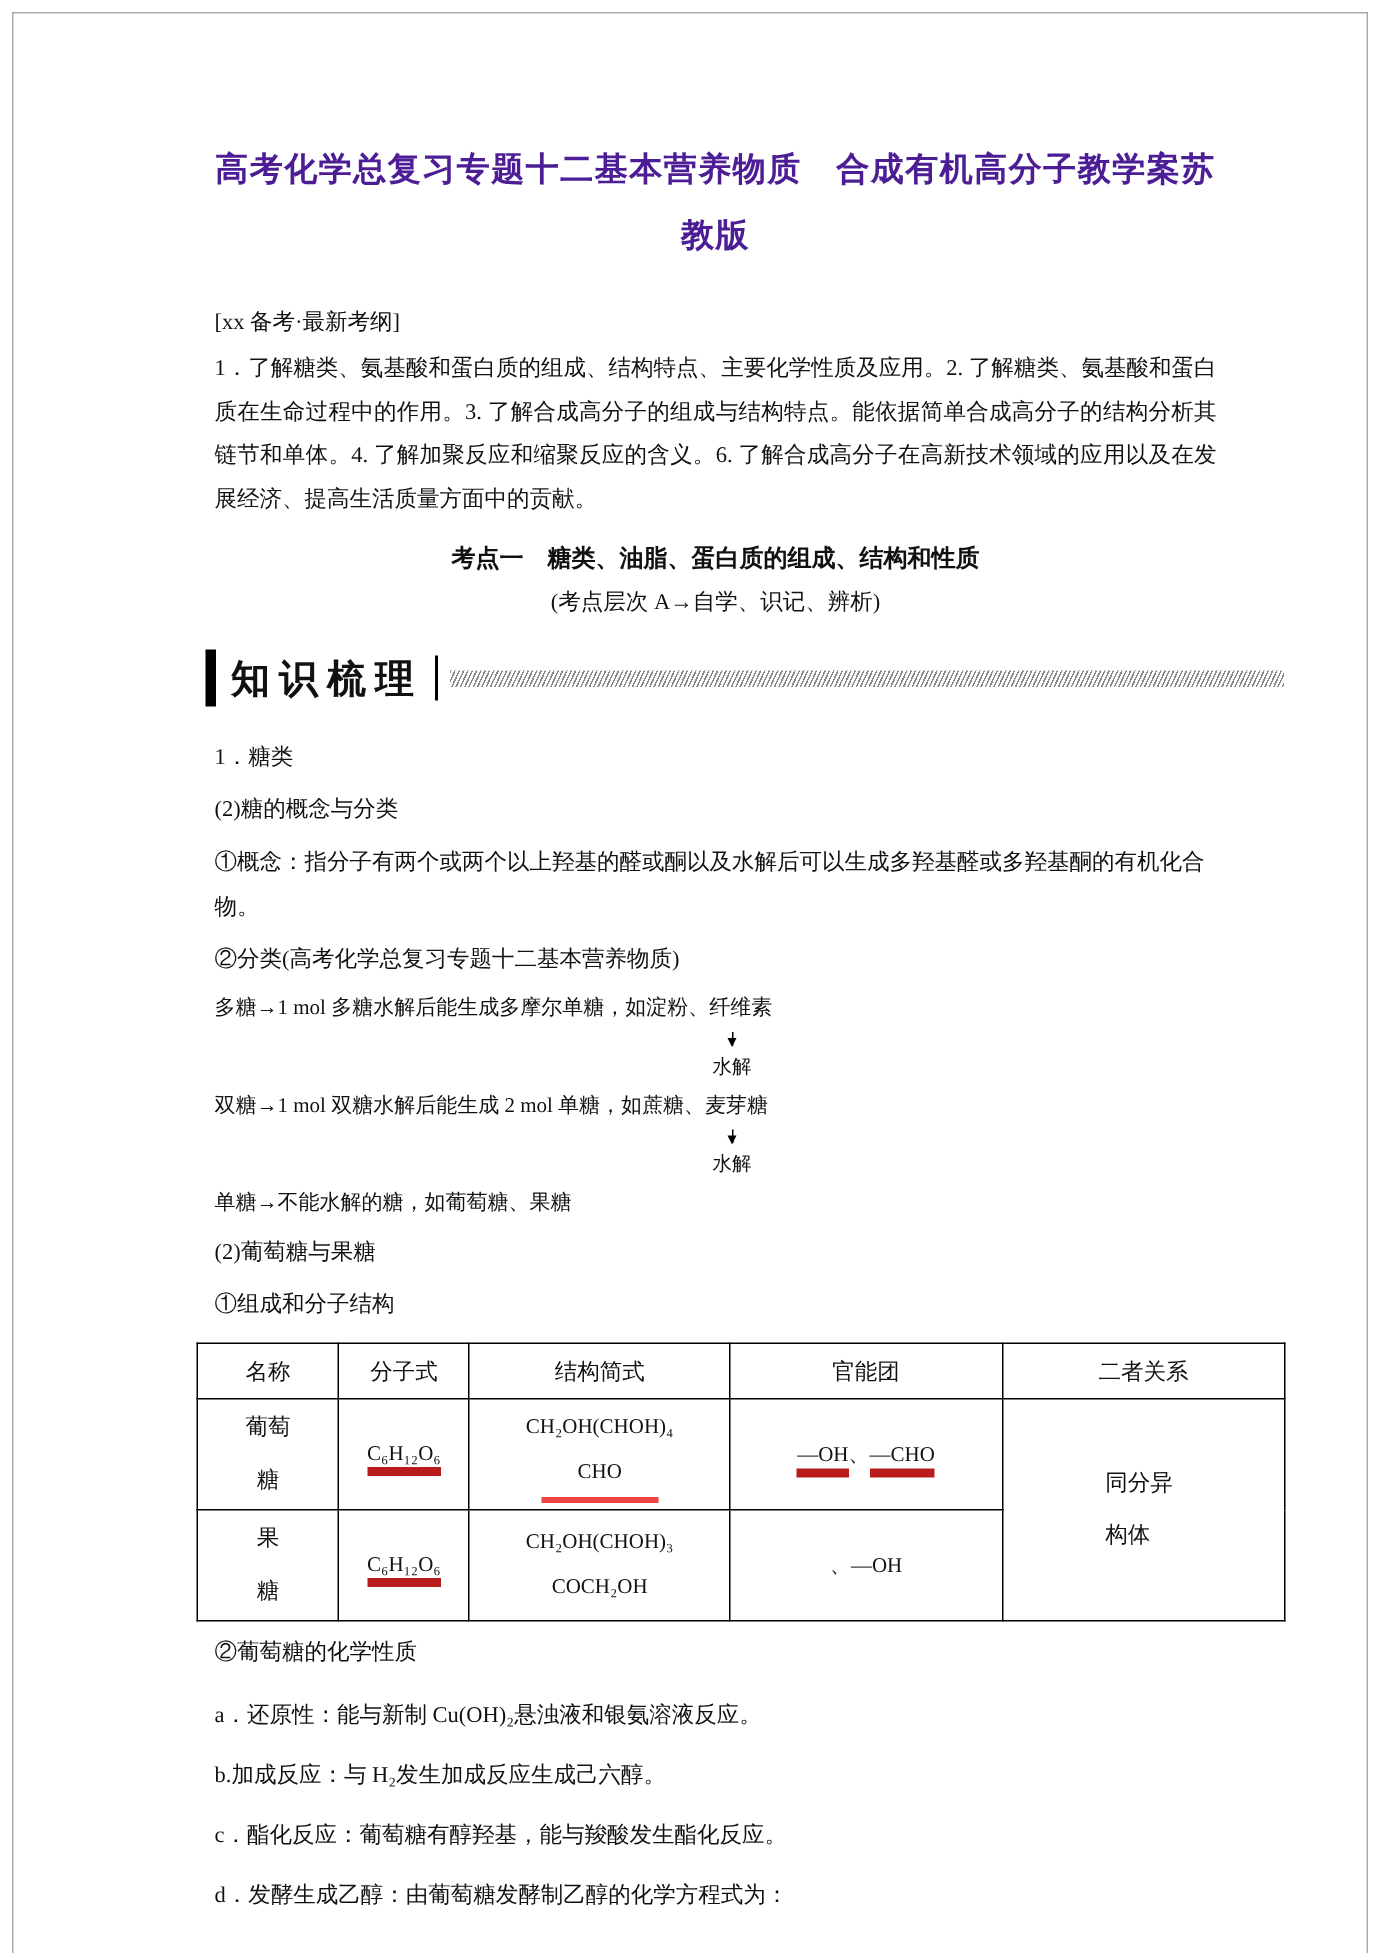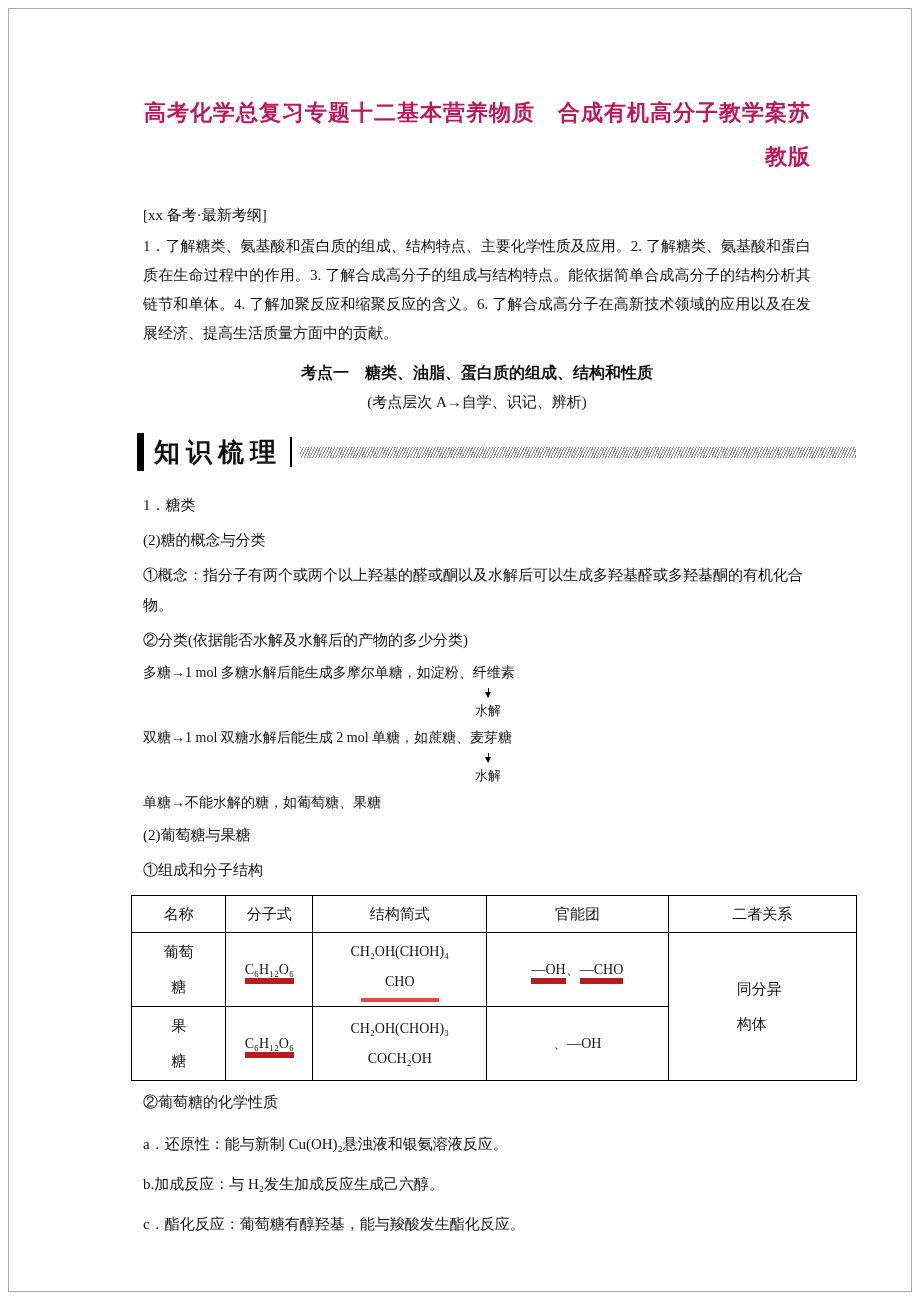--- a/index.html
+++ b/index.html
@@ -4,21 +4,21 @@
 <style>
   html,body{margin:0;padding:0;background:#ffffff;}
   body{font-family:"Liberation Serif","DejaVu Serif",serif;color:#111;}
   .page{
     width:904px;min-height:1284px;margin:8px auto;border:1px solid #ababab;
     box-sizing:border-box;padding:82px 100px 40px 134px;position:relative;
     background:#fff;
   }
   .doc-title{
     font-family:"Liberation Sans","DejaVu Sans",sans-serif;
-    color:#be185d;font-size:22px;font-weight:bold;text-align:right;
+    color:#4c1d95;font-size:22px;font-weight:bold;text-align:center;
     line-height:2.0;margin:0 0 22px 0;letter-spacing:1px;
   }
   .body-text{font-size:15px;line-height:29px;margin:0;}
   .syllabus{text-align:justify;margin:2px 0 10px 0;}
   .topic-heading{
     font-size:16px;font-weight:bold;text-align:center;margin:10px 0 2px 0;line-height:29px;
   }
   .topic-sub{font-size:15px;text-align:center;margin:0 0 14px 0;line-height:27px;}
   .banner{display:flex;align-items:center;margin:16px 0 18px -6px;margin-right:-45px;height:40px;}
   .banner-bar{width:7px;height:38px;background:#000;flex:0 0 auto;}
@@ -70,21 +70,21 @@
   <div class="banner">
     <span class="banner-bar"></span>
     <span class="banner-text">知识梳理</span>
     <span class="banner-tick"></span>
     <span class="banner-pattern"></span>
   </div>
 
   <p class="line">1．糖类</p>
   <p class="line">(2)糖的概念与分类</p>
   <p class="line">①概念：指分子有两个或两个以上羟基的醛或酮以及水解后可以生成多羟基醛或多羟基酮的有机化合物。</p>
-  <p class="line">②分类(依据能否水解及水解后的产物的多少分类)</p>
+  <p class="line">②分类(高考化学总复习专题十二基本营养物质)</p>
 
   <div class="flow">
     <p class="flow-text">多糖→1 mol 多糖水解后能生成多摩尔单糖，如淀粉、纤维素</p>
     <div class="flow-arrow">
       <span class="arrow-stem">
           <i class="arrow-head"></i>
         </span>
       <span class="arrow-label">水解</span>
     </div>
     <p class="flow-text">双糖→1 mol 双糖水解后能生成 2 mol 单糖，如蔗糖、麦芽糖</p>
@@ -145,14 +145,15 @@
           <span></span><span>、</span><span>—OH</span>
         </td>
       </tr>
     </tbody>
   </table>
 
   <p class="line">②葡萄糖的化学性质</p>
   <p class="prop">a．还原性：能与新制 Cu(OH)₂悬浊液和银氨溶液反应。</p>
   <p class="prop">b.加成反应：与 H₂发生加成反应生成己六醇。</p>
   <p class="prop">c．酯化反应：葡萄糖有醇羟基，能与羧酸发生酯化反应。</p>
+  <p class="prop">d．发酵生成乙醇：由葡萄糖发酵制乙醇的化学方程式为：</p>
 
 </div>
 
 </body></html>

